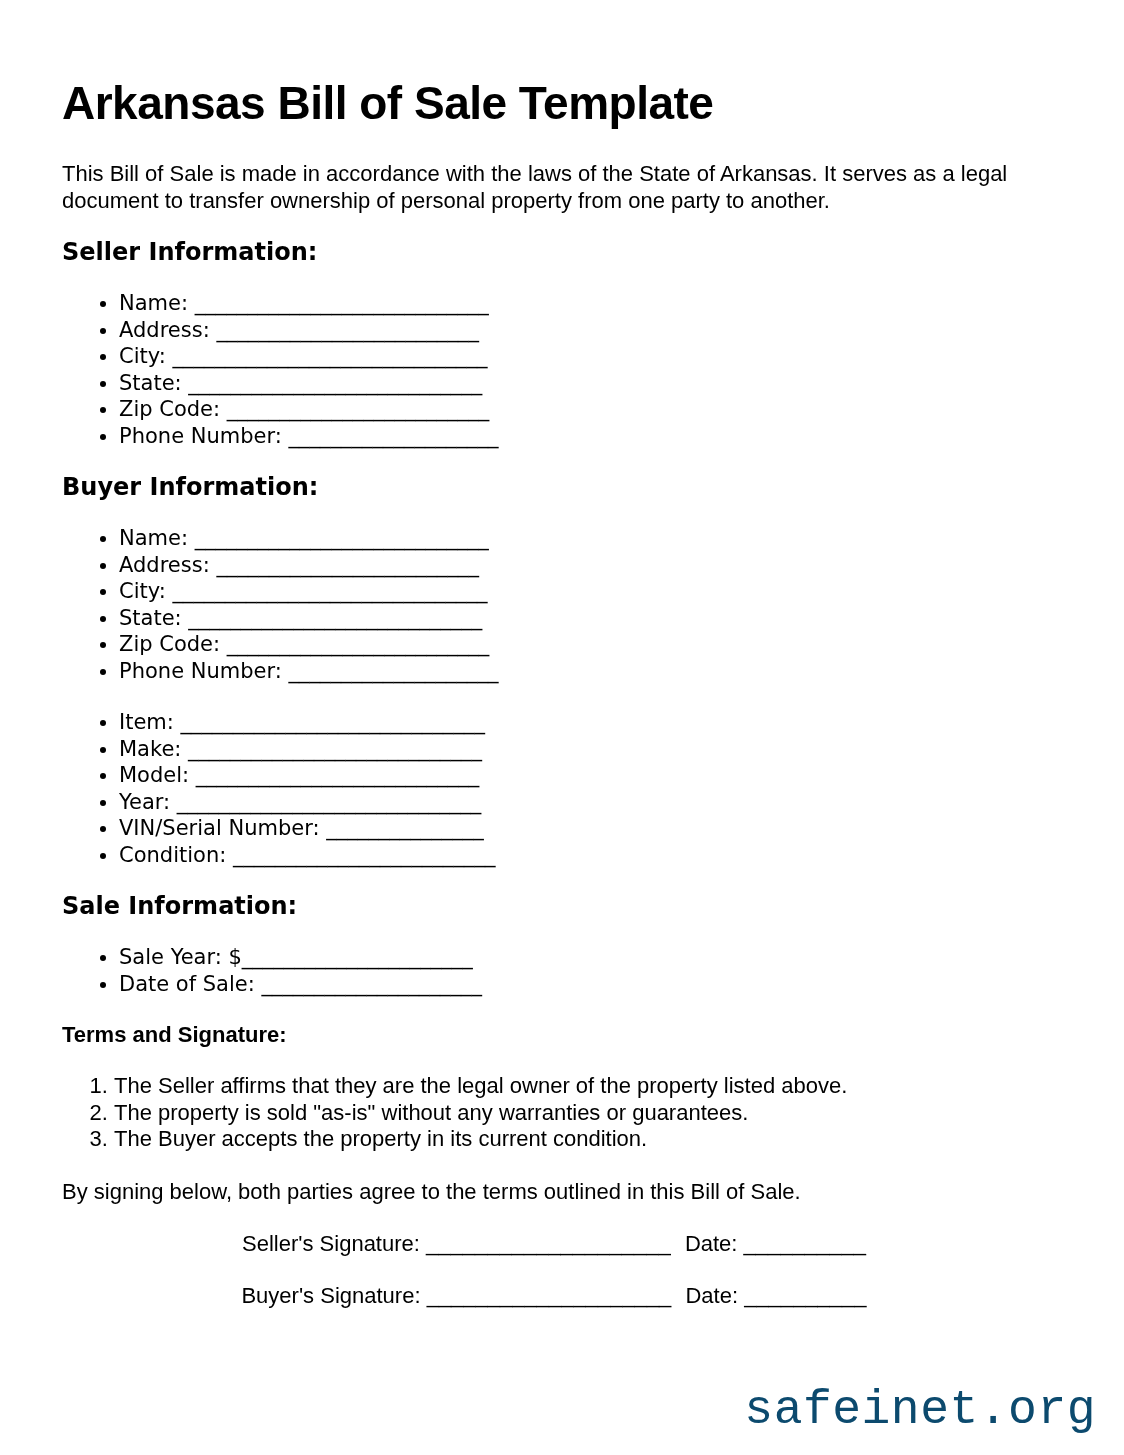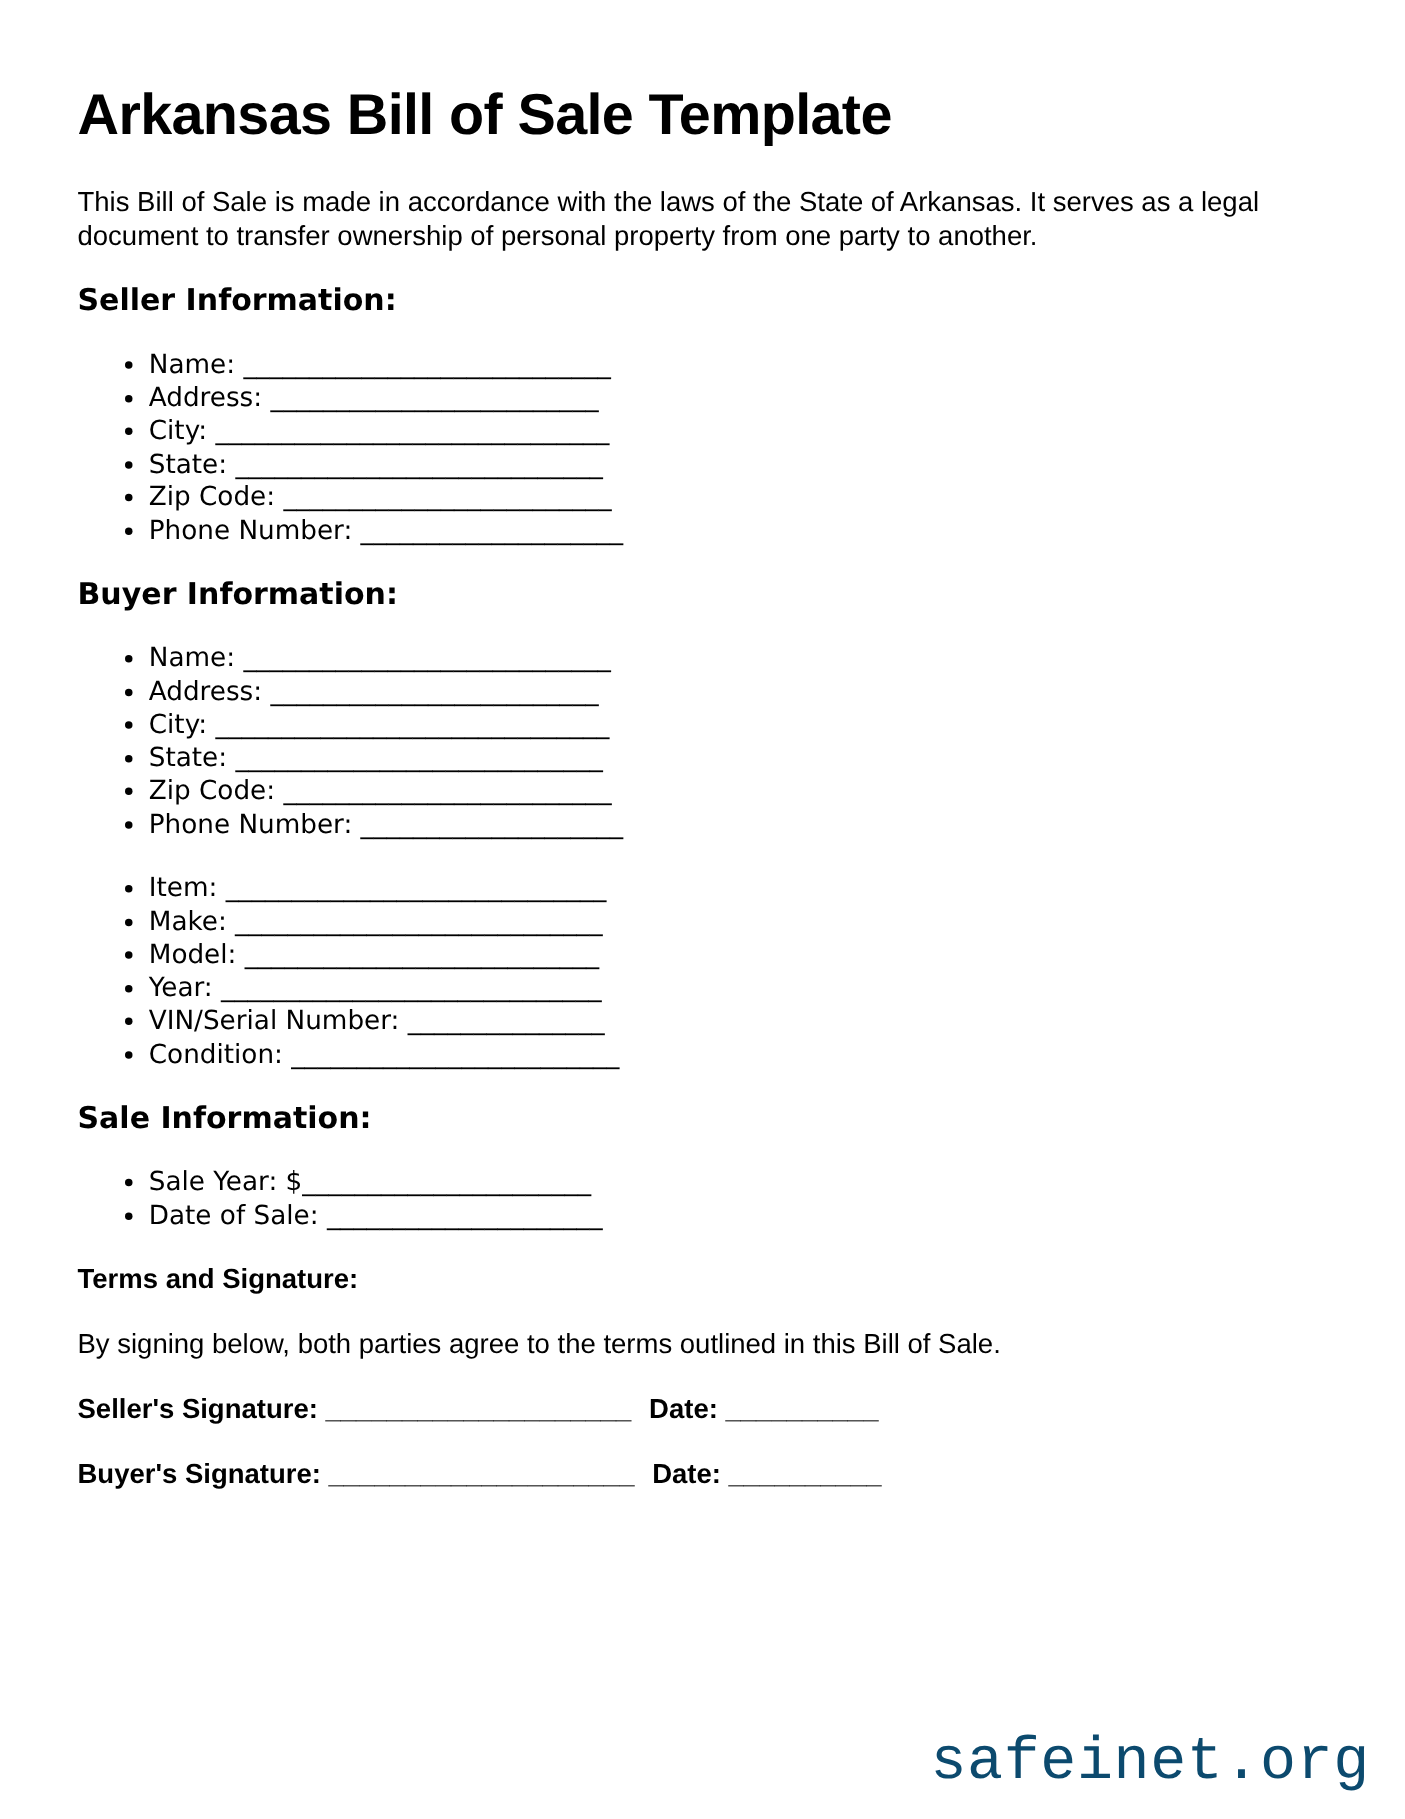--- a/index.html
+++ b/index.html
@@ -13,21 +13,21 @@
     color:#000000;
     font-family:"DejaVu Sans",sans-serif;
     font-size:21px;
     overflow:hidden;
   }
   h1.title{
     font-family:"Liberation Sans",sans-serif;
     font-size:46px;
     font-weight:700;
     letter-spacing:-0.5px;
-    margin:0 0 30px 0;
+    margin:12px 0 30px 0;
   }
   .intro{
     font-family:"Liberation Sans",sans-serif;
     font-size:22px;
     line-height:27px;
     max-width:990px;
     margin:0 0 25px 0;
   }
   h2.section{
     font-size:24px;
@@ -58,23 +58,24 @@
   }
   .note{
     font-family:"Liberation Sans",sans-serif;
     font-size:22px;
     line-height:27px;
     margin:25px 0;
   }
   .sig-row{
     font-family:"Liberation Sans",sans-serif;
     font-size:22px;
-    font-weight:700;
+    font-weight:400;
     line-height:27px;
     margin:25px 0 24px 0;
+    text-align:center;
   }
   .sig-row .date-label{margin-left:8px;}
   .watermark{
     position:absolute;
     right:28px;
     bottom:18px;
     font-family:"Liberation Mono",monospace;
     font-size:48px;
     letter-spacing:0.5px;
     color:#6b6b6b;
@@ -118,20 +119,25 @@
     <li><span>Condition:</span> <span>_________________________</span></li>
   </ul>
 
   <h2 class="section">Sale Information:</h2>
   <ul class="fields">
     <li><span>Sale Year: $</span><span>______________________</span></li>
     <li><span>Date of Sale:</span> <span>_____________________</span></li>
   </ul>
 
   <h2 class="section condensed">Terms and Signature:</h2>
+  <ol class="terms">
+    <li>The Seller affirms that they are the legal owner of the property listed above.</li>
+    <li>The property is sold "as-is" without any warranties or guarantees.</li>
+    <li>The Buyer accepts the property in its current condition.</li>
+  </ol>
 
   <p class="note">By signing below, both parties agree to the terms outlined in this Bill of Sale.</p>
 
   <p class="sig-row">
     <span>Seller's Signature:</span>
     <span>____________________</span>
     <span class="date-label">Date:</span>
     <span>__________</span>
   </p>
 

